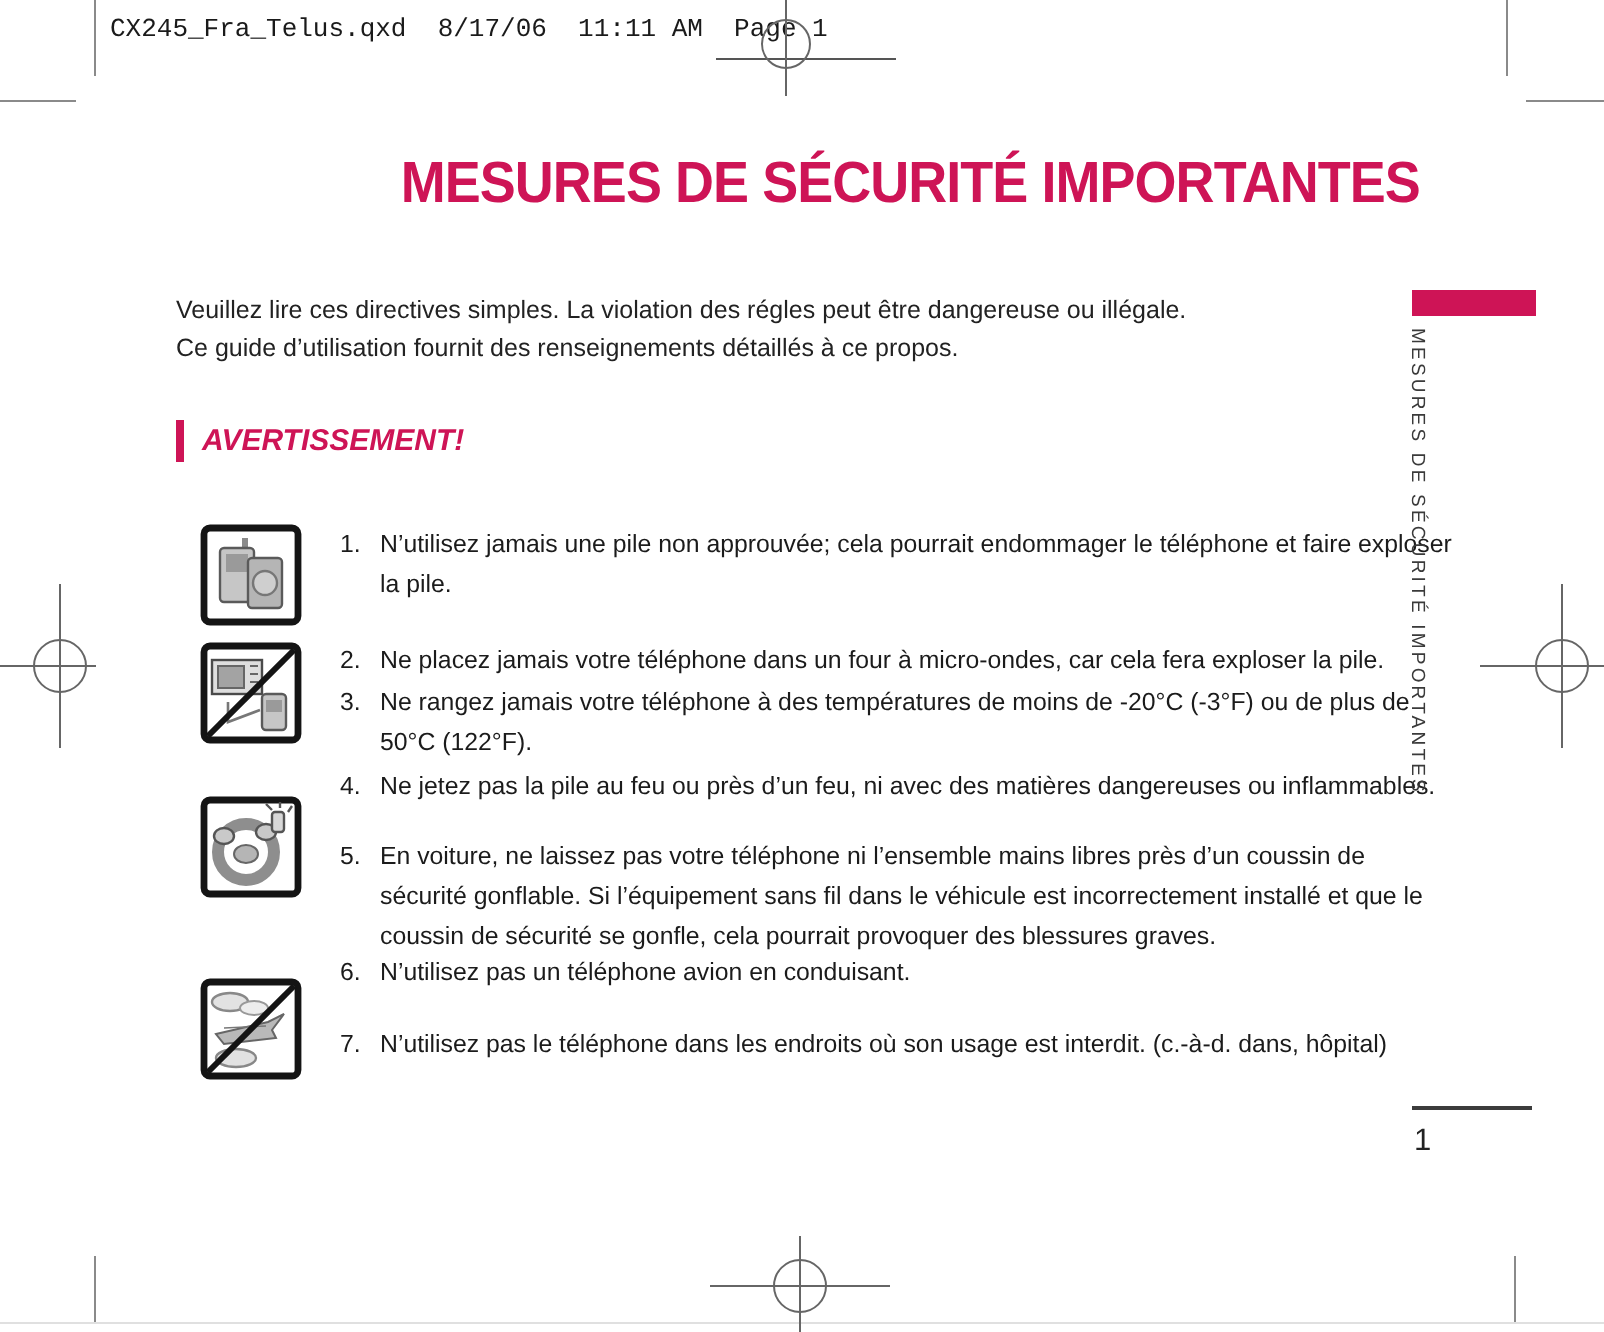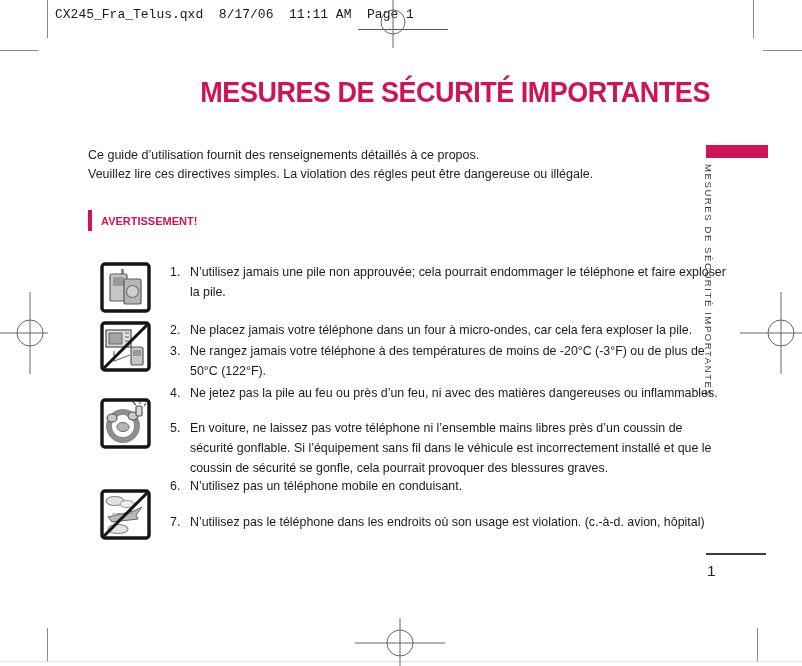--- a/index.html
+++ b/index.html
@@ -32,21 +32,21 @@
     transform: scaleX(0.93); transform-origin: right center;
   }
 
   
   .intro { position: absolute; left: 88px; top: 146px; width: 610px;
     font-size: 12.5px; line-height: 19px; color: #222; }
 
   
   .warning { position: absolute; left: 88px; top: 210px; display: flex; align-items: center; }
   .warning-bar { width: 4px; height: 21px; background: var(--accent); margin-right: 9px; }
-  .warning-label { font-weight: 700; font-size: 11px; color: var(--accent); margin-right: 8px; white-space: nowrap; }
+  .warning-label { font-style: italic; font-weight: 700; font-size: 15px; color: var(--accent); margin-right: 8px; white-space: nowrap; }
   .warning-text { font-style: italic; font-size: 12.2px; color: var(--accent); white-space: nowrap; }
 
   
   .list-item { position: absolute; left: 170px; width: 556px; display: flex;
     font-size: 12.4px; line-height: 20px; color: #1b1b1b; }
   .list-item .num { width: 20px; flex: 0 0 20px; }
   .list-item .txt { flex: 1; }
 
   
   .warn-icon { position: absolute; left: 100px; width: 51px; height: 51px; }
@@ -106,22 +106,22 @@
     <svg width="90" height="48" viewBox="0 0 90 48" fill="none" stroke="#666" stroke-width="1">
       <circle cx="45" cy="25" r="13"></circle>
         <line x1="45" y1="0" x2="45" y2="48"></line>
         <line x1="0" y1="25" x2="90" y2="25"></line>
     </svg>
   </div>
 
   <h1 class="doc-title">MESURES DE SÉCURITÉ IMPORTANTES</h1>
 
   <div class="intro">
+    <div>Veuillez lire ces directives simples. La violation des régles peut être dangereuse ou illégale.</div>
     <div>Ce guide d’utilisation fournit des renseignements détaillés à ce propos.</div>
-    <div>Veuillez lire ces directives simples. La violation des régles peut être dangereuse ou illégale.</div>
   </div>
 
   <div class="warning">
     <span class="warning-bar"></span>
     <span class="warning-label">AVERTISSEMENT!</span>
   </div>
 
   <div class="warn-icon" style="top:262px;">
     <svg width="51" height="51" viewBox="0 0 51 51">
       <rect x="2" y="2" width="47" height="47" rx="3" fill="#fff" stroke="#141414" stroke-width="3.4"></rect>
@@ -184,25 +184,25 @@
   <div class="list-item" style="top:383px;">
     <span class="num">4.</span>
     <span class="txt">Ne jetez pas la pile au feu ou près d’un feu, ni avec des matières dangereuses ou inflammables.</span>
   </div>
   <div class="list-item" style="top:418px;">
     <span class="num">5.</span>
     <span class="txt">En voiture, ne laissez pas votre téléphone ni l’ensemble mains libres près d’un coussin de sécurité gonflable. Si l’équipement sans fil dans le véhicule est incorrectement installé et que le coussin de sécurité se gonfle, cela pourrait provoquer des blessures graves.</span>
   </div>
   <div class="list-item" style="top:476px;">
     <span class="num">6.</span>
-    <span class="txt">N’utilisez pas un téléphone mobile en conduisant.</span>
+    <span class="txt">N’utilisez pas un téléphone avion en conduisant.</span>
   </div>
   <div class="list-item" style="top:512px;">
     <span class="num">7.</span>
-    <span class="txt">N’utilisez pas le téléphone dans les endroits où son usage est violation. (c.-à-d. avion, hôpital)</span>
+    <span class="txt">N’utilisez pas le téléphone dans les endroits où son usage est interdit. (c.-à-d. dans, hôpital)</span>
   </div>
 
   <div class="side-tab-block"></div>
   <div class="side-tab-label">MESURES DE SÉCURITÉ IMPORTANTES</div>
 
   <div class="footer-rule"></div>
   <div class="footer-page">1</div>
 
 </div>
 

